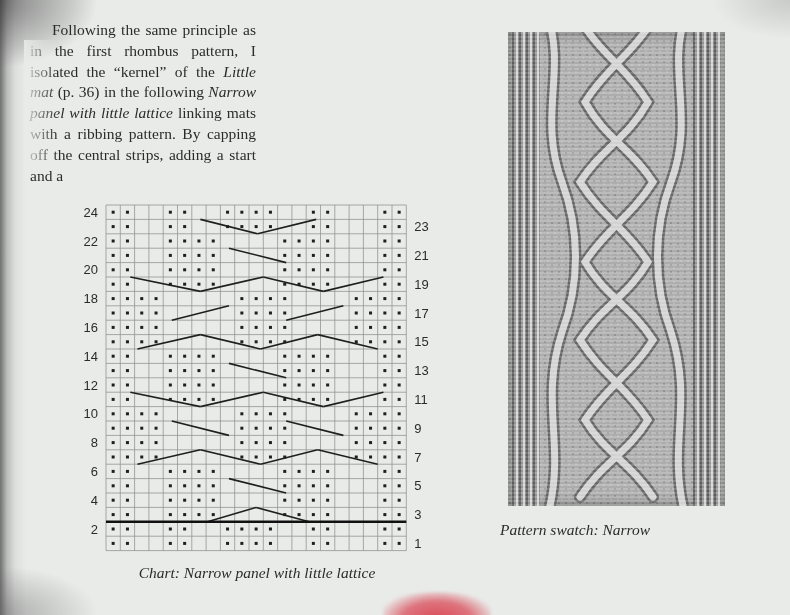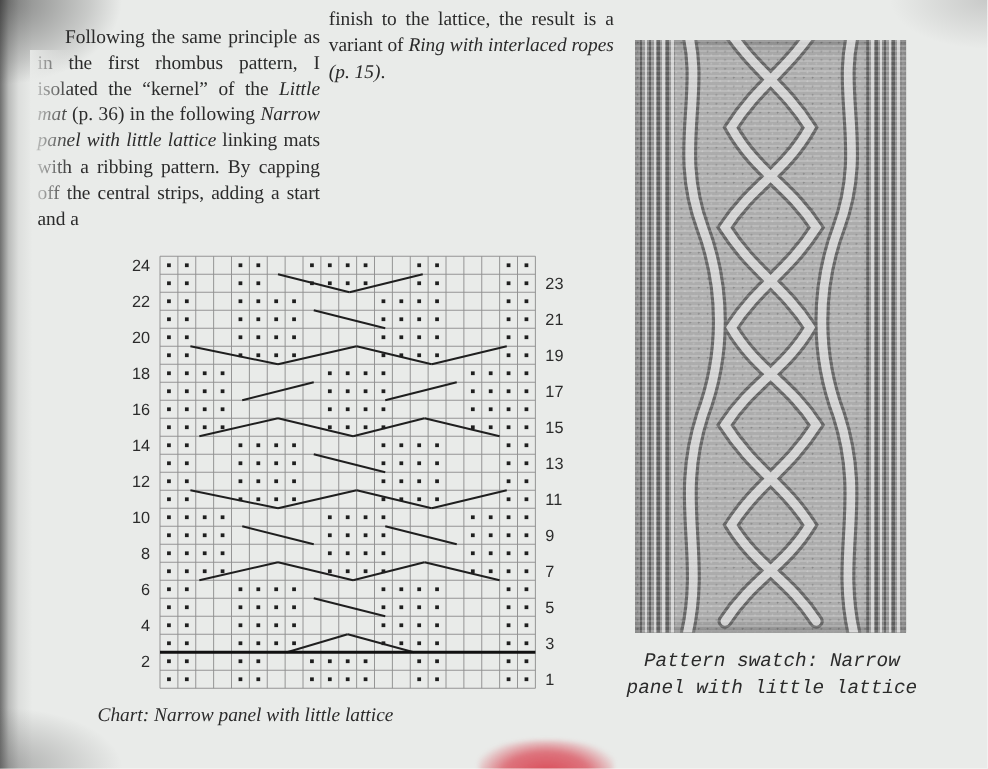--- a/index.html
+++ b/index.html
@@ -14,58 +14,57 @@
     font-family:"Liberation Serif", serif;
     color:var(--text,#2b2b2b);
   }
   .col{position:absolute;text-align:justify;font-size:15.5px;line-height:20.8px;}
   .col p{margin:0;}
   .col p.indent{text-indent:22px;}
   #col-left{left:30px;top:20px;width:226px;}
   #col-right{left:263px;top:6px;width:228px;}
   #col-fade{position:absolute;left:24px;top:40px;width:34px;height:130px;
     background:linear-gradient(to right, rgba(233,235,233,.9), rgba(233,235,233,0));pointer-events:none;}
-  #chart-wrap{position:absolute;left:96px;top:200px;width:358px;height:352px;}
-  #chart-caption{position:absolute;left:78px;top:564px;width:358px;text-align:left;
+  #chart-wrap{position:absolute;left:74px;top:200px;width:358px;height:352px;}
+  #chart-caption{position:absolute;left:78px;top:564px;width:358px;text-align:center;
     font-style:italic;font-size:15.5px;}
   #photo{
     position:absolute;left:508px;top:32px;width:217px;height:474px;
     background-color:var(--photo-base,#b4b4b4);
     background-image:
       radial-gradient(circle 1.5px at 2px 2px, rgba(50,50,50,.30) 40%, transparent 60%),
       radial-gradient(circle 1.5px at 5px 5px, rgba(245,245,245,.28) 40%, transparent 60%);
     background-size:7px 7px,7px 7px;
     box-shadow:inset 0 0 14px rgba(40,40,40,.55);
   }
   .rib{position:absolute;top:0;width:28px;height:474px;
     background:repeating-linear-gradient(90deg,
       var(--photo-dark,#5e5e5e) 0 2px, #9b9b9b 2px 4px,
       var(--photo-light,#dcdcdc) 4px 6px, #8e8e8e 6px 7px);
     opacity:.95;}
   .rib.left{left:4px;} .rib.right{right:4px;}
   #photo svg{position:absolute;left:0;top:0;}
   #photo .hstitch{position:absolute;inset:0;
     background:repeating-linear-gradient(180deg, rgba(255,255,255,.10) 0 2px, rgba(0,0,0,.10) 2px 4px);
     mix-blend-mode:overlay;pointer-events:none;}
-  #swatch-caption{position:absolute;left:500px;top:519px;width:235px;text-align:center;
-    font-style:italic;font-size:15.5px;line-height:21px;font-family:Liberation Mono, monospace;}
+  #swatch-caption{position:absolute;left:500px;top:519px;width:235px;
+    font-style:italic;font-size:15.5px;line-height:21px;}
   #red-smudge{position:absolute;left:383px;top:592px;width:108px;height:30px;border-radius:60% 60% 0 0;
     background:radial-gradient(ellipse at 50% 90%, var(--red-blob,#d94b58) 0%, rgba(217,75,88,.75) 45%, rgba(217,75,88,0) 78%);
     filter:blur(1.5px);}
 </style>
 </head>
 <body>
 
 <div id="page">
 
   <div id="col-left" class="col">
       <p class="indent"><span>Following the same principle as in the first rhombus pattern, I isolated the “kernel” of the </span><i>Little mat</i><span> (p. 36) in the following </span><i>Narrow panel with little lattice</i><span> linking mats with a ribbing pattern. By capping off the central strips, adding a start and a</span></p>
     </div>
   <div id="col-right" class="col">
-      <p><span>finish to the lattice, the result is a variant of </span><i>Ring with interlaced ropes (p. 15)</i><span>.</span></p>
     </div>
   <div id="col-fade"></div>
 
   <div id="chart-wrap">
     <svg id="chart-svg" width="358" height="352" viewBox="0 0 358 352" xmlns="http://www.w3.org/2000/svg">
         <line x1="32" y1="5" x2="32" y2="350.6" stroke="#8f8f8f" stroke-width="0.75"></line>
         <line x1="46.3" y1="5" x2="46.3" y2="350.6" stroke="#8f8f8f" stroke-width="0.75"></line>
         <line x1="60.6" y1="5" x2="60.6" y2="350.6" stroke="#8f8f8f" stroke-width="0.75"></line>
         <line x1="74.9" y1="5" x2="74.9" y2="350.6" stroke="#8f8f8f" stroke-width="0.75"></line>
         <line x1="89.2" y1="5" x2="89.2" y2="350.6" stroke="#8f8f8f" stroke-width="0.75"></line>
@@ -477,17 +476,16 @@
         <path class="light" d="M70,-15 C95,25 118,35 140,70 C120,106 94,116 72,150 C95,186 118,196 140,230 C120,264 94,274 72,308 C95,344 118,354 140,388 C120,421 94,431 72,465" stroke="#d9d9d9" stroke-width="7"></path>
         <path class="light" d="M147,-15 C122,25 99,35 77,70 C97,106 123,116 145,150 C122,186 99,196 77,230 C97,264 123,274 145,308 C122,344 99,354 77,388 C97,421 123,431 145,465" stroke="#d9d9d9" stroke-width="7"></path>
       </g>
       <rect x="0" y="0" width="217" height="474" filter="url(#noise)" opacity="0.45"></rect>
     </svg>
     <div class="hstitch"></div>
   </div>
 
   <div id="swatch-caption">
     <div>Pattern swatch: Narrow</div>
-    <div>panel with little lattice</div>
   </div>
 
   <div id="red-smudge"></div>
 </div>
 
 </body></html>

